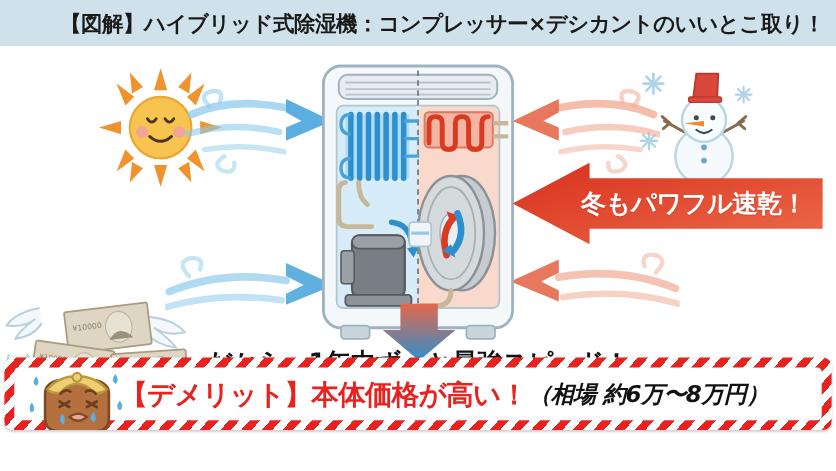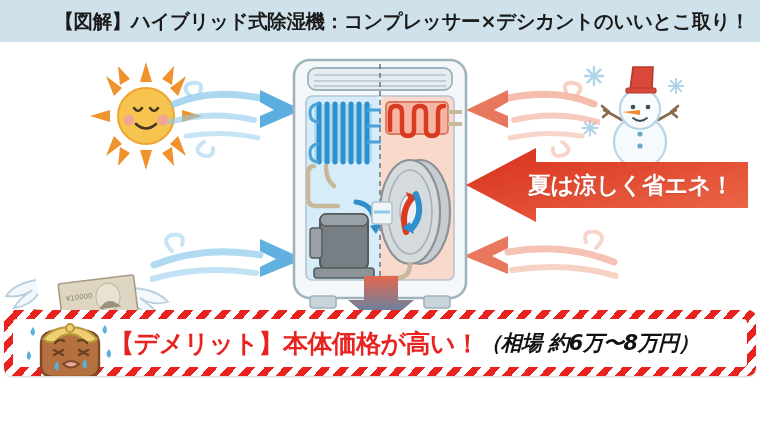--- a/index.html
+++ b/index.html
@@ -62,21 +62,21 @@
     position:absolute; left:0; top:272px; width:760px;
     text-align:center; font-size:23px; font-weight:bold; color:#111;
     letter-spacing:-0.3px; white-space:nowrap;
   }
 
   
   .money { position:absolute; left:2px; top:224px; width:178px; height:92px; }
 
   
   .bottom-banner {
-    position:absolute; left:4px; top:310px; width:752px; height:66px;
+    position:absolute; left:4px; top:325px; width:752px; height:66px;
     border-radius:8px; overflow:hidden;
     background:repeating-linear-gradient(
       -48deg,
       #e8231f 0px, #e8231f 7px,
       #ffffff 7px, #ffffff 14px
     );
     box-shadow:0 1px 2px rgba(0,0,0,.18);
   }
   .bottom-inner {
     position:absolute; left:9px; top:9px; right:9px; bottom:9px;
@@ -313,21 +313,21 @@
     <div class="banner banner-right">
       <svg viewBox="0 0 282 74" width="282" height="74" style="position:absolute;left:0;top:0;">
         <defs>
           <linearGradient id="redgrad" x1="0" y1="0" x2="1" y2="1">
             <stop offset="0%" stop-color="#d8301c"></stop>
             <stop offset="100%" stop-color="#ec6a4a"></stop>
           </linearGradient>
         </defs>
         <polygon points="282,14 70,14 70,0 0,37 70,74 70,60 282,60" fill="url(#redgrad)"></polygon>
       </svg>
-      <div class="banner-label">夏は涼しく省エネ！</div>
+      <div class="banner-label">冬もパワフル速乾！</div>
     </div>
 
     <div class="down-arrow">
       <svg viewBox="0 0 70 52" width="70" height="52">
         <defs>
           <linearGradient id="dngrad" x1="0" y1="0" x2="0" y2="1">
             <stop offset="0%" stop-color="#e4674b"></stop>
             <stop offset="100%" stop-color="#2e8fce"></stop>
           </linearGradient>
         </defs>

